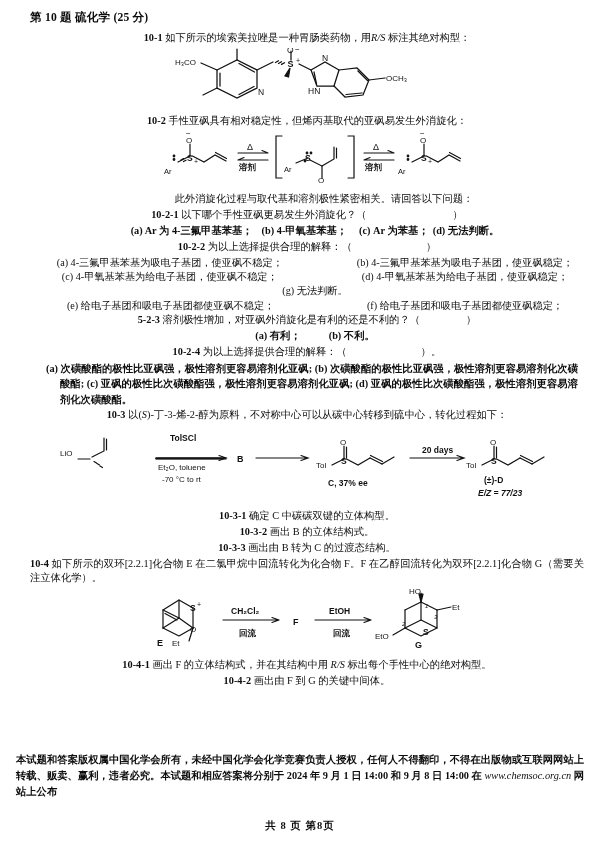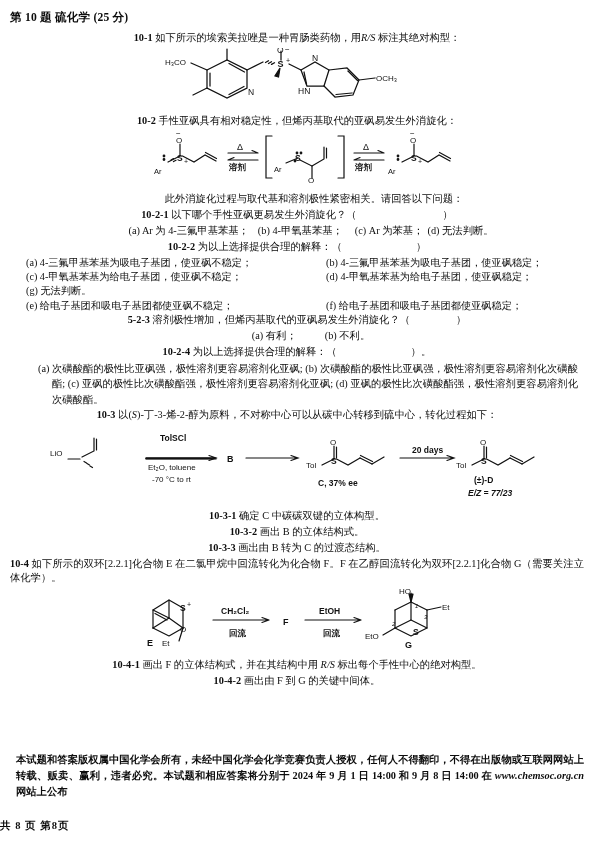--- a/index.html
+++ b/index.html
@@ -11,59 +11,61 @@
     width: 600px; height: 851px;
     font-family: "Liberation Serif", "DejaVu Serif", serif;
     color: #0d0d0d;
     font-size: 10.2px;
     line-height: 1.45;
     position: relative;
     overflow: hidden;
   }
   .page {
     width: 600px; height: 851px;
-    padding: 10px 16px 8px 4px;
+    padding: 10px 16px 8px 24px;
     position: relative;
   }
   .q-title {
     font-weight: bold;
     font-size: 11.6px;
     margin: 0 0 4px 6px;
     letter-spacing: .2px;
   }
   .q-title .pts { font-weight: bold; }
   .stem {
     margin: 0 0 1px 6px;
     font-size: 10.3px;
     text-align: center;
   }
   .stem .lbl { font-weight: bold; }
   .ital { font-style: italic; }
-  .indent1 { margin-left: 34px; }
+  .indent1 { margin-left: 22px; font-weight: bold; }
   .para-indent { margin-left: 40px; }
   .opts-row {
     margin-left: 22px;
     display: flex;
+    justify-content: center;
   }
   .opts-row .col { }
   .fig-wrap { margin: 2px 0 3px 0; text-align: center; }
   .footer-note {
     position: absolute;
     left: 16px; right: 16px;
     top: 752px;
     font-weight: bold;
     font-size: 10.3px;
     line-height: 1.55;
     text-align: justify;
   }
-  .footer-note .url { font-style: italic; font-weight: bold; }
+  .footer-note .url { font-style: italic; font-weight: normal; }
   .page-num {
     position: absolute;
     left: 0; right: 0;
     top: 818px;
+    text-align: center;
     font-weight: bold;
     font-size: 10.5px;
     letter-spacing: 1px;
   }
   .tight { line-height: 1.4; }
   svg text { font-family: "Liberation Sans", sans-serif; }
 </style>
 </head>
 <body>
 
@@ -226,21 +228,21 @@
   <div class="opts-row tight">
     <div class="col">(g) 无法判断。</div>
   </div>
   <div class="opts-row tight">
     <div class="col" style="width:300px">(e) 给电子基团和吸电子基团都使亚砜不稳定；</div>
     <div class="col">(f) 给电子基团和吸电子基团都使亚砜稳定；</div>
   </div>
 
   <div class="stem">
     <span class="lbl">5-2-3</span>
-    <span>溶剂极性增加，但烯丙基取代的亚砜易发生外消旋化？（</span><span style="display:inline-block;width:46px"></span><span>）</span>
+    <span>溶剂极性增加，对亚砜外消旋化是有利的还是不利的？（</span><span style="display:inline-block;width:46px"></span><span>）</span>
   </div>
   <div class="stem indent1">
     <span style="margin-right:28px">(a) 有利；</span><span>(b) 不利。</span>
   </div>
 
   <div class="stem">
     <span class="lbl">10-2-4</span>
     <span>为以上选择提供合理的解释：（</span><span style="display:inline-block;width:74px"></span><span>）。</span>
   </div>
   <div class="stem indent1" style="text-align:justify;text-indent:-14px;padding-left:14px;margin-right:6px;line-height:1.5">(a)   次磺酸酯的极性比亚砜强，极性溶剂更容易溶剂化亚砜; (b)  次磺酸酯的极性比亚砜强，极性溶剂更容易溶剂化次磺酸酯; (c)  亚砜的极性比次磺酸酯强，极性溶剂更容易溶剂化亚砜; (d)  亚砜的极性比次磺酸酯强，极性溶剂更容易溶剂化次磺酸酯。</div>

